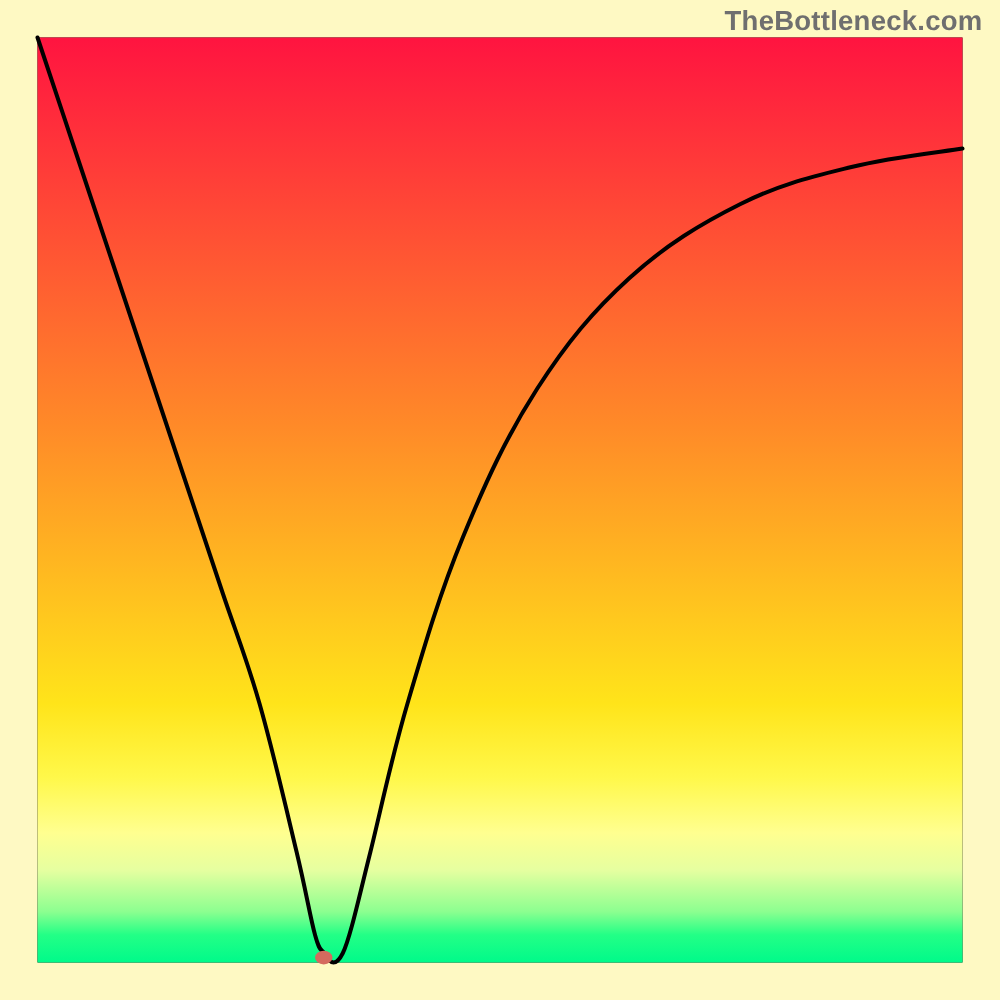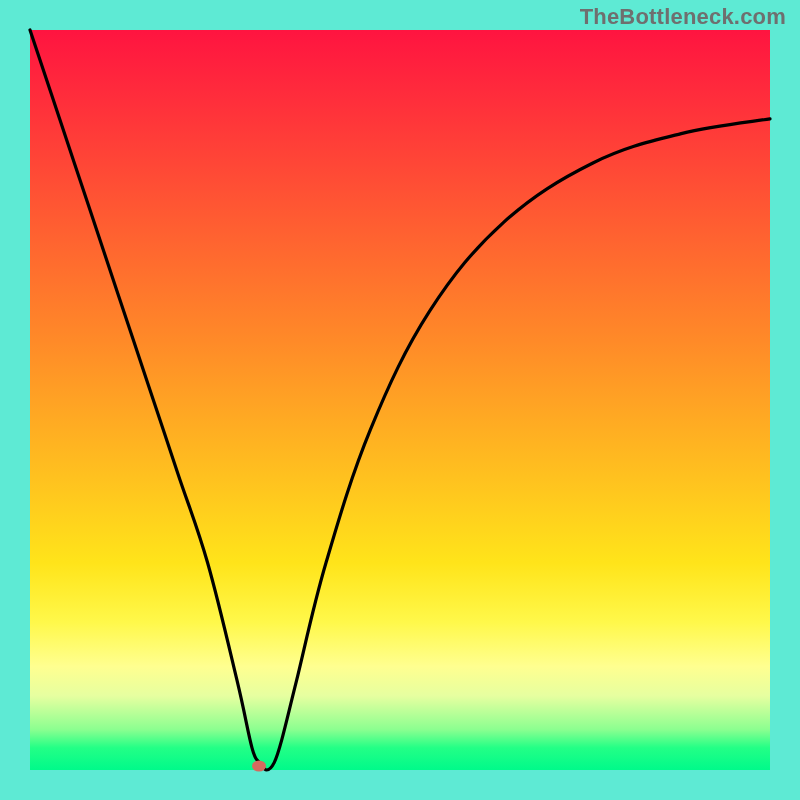--- a/index.html
+++ b/index.html
@@ -7,21 +7,21 @@
     padding: 0;
     width: 800px;
     height: 800px;
     background: #000;
     font-family: Arial, Helvetica, sans-serif;
   }
   .frame {
     position: relative;
     width: 800px;
     height: 800px;
-    background: #5eead4;
+    background: #fef9c3;
   }
   .watermark {
     position: absolute;
     top: 4px;
     right: 14px;
     color: #6f6f6f;
     font-size: 22px;
     font-weight: 600;
     letter-spacing: 0.2px;
     z-index: 5;

